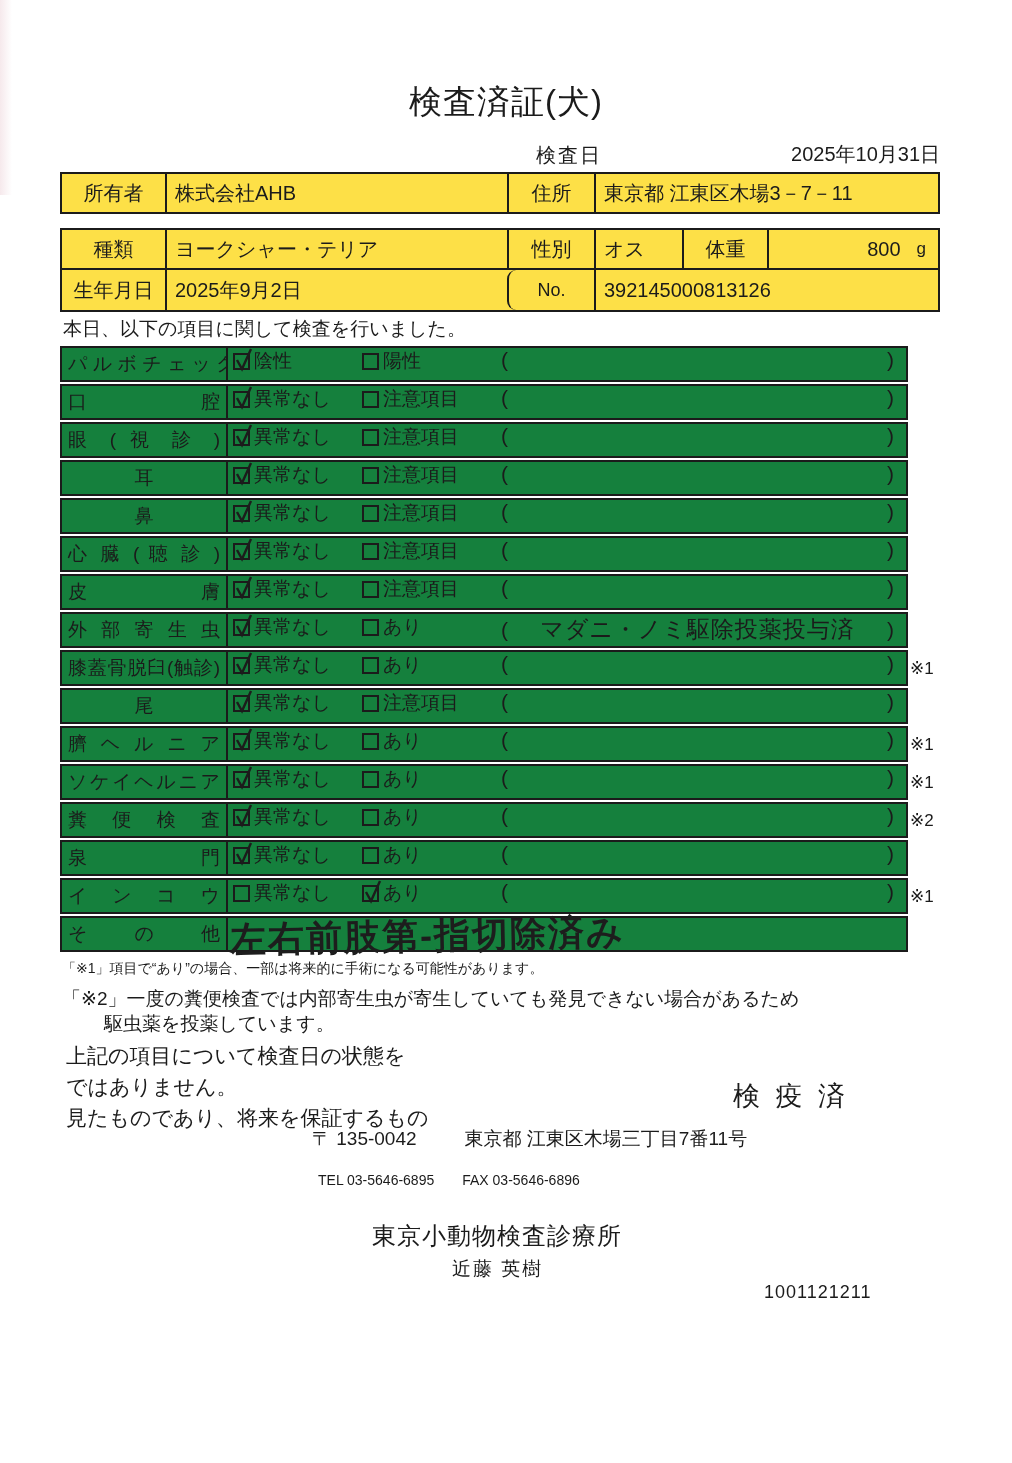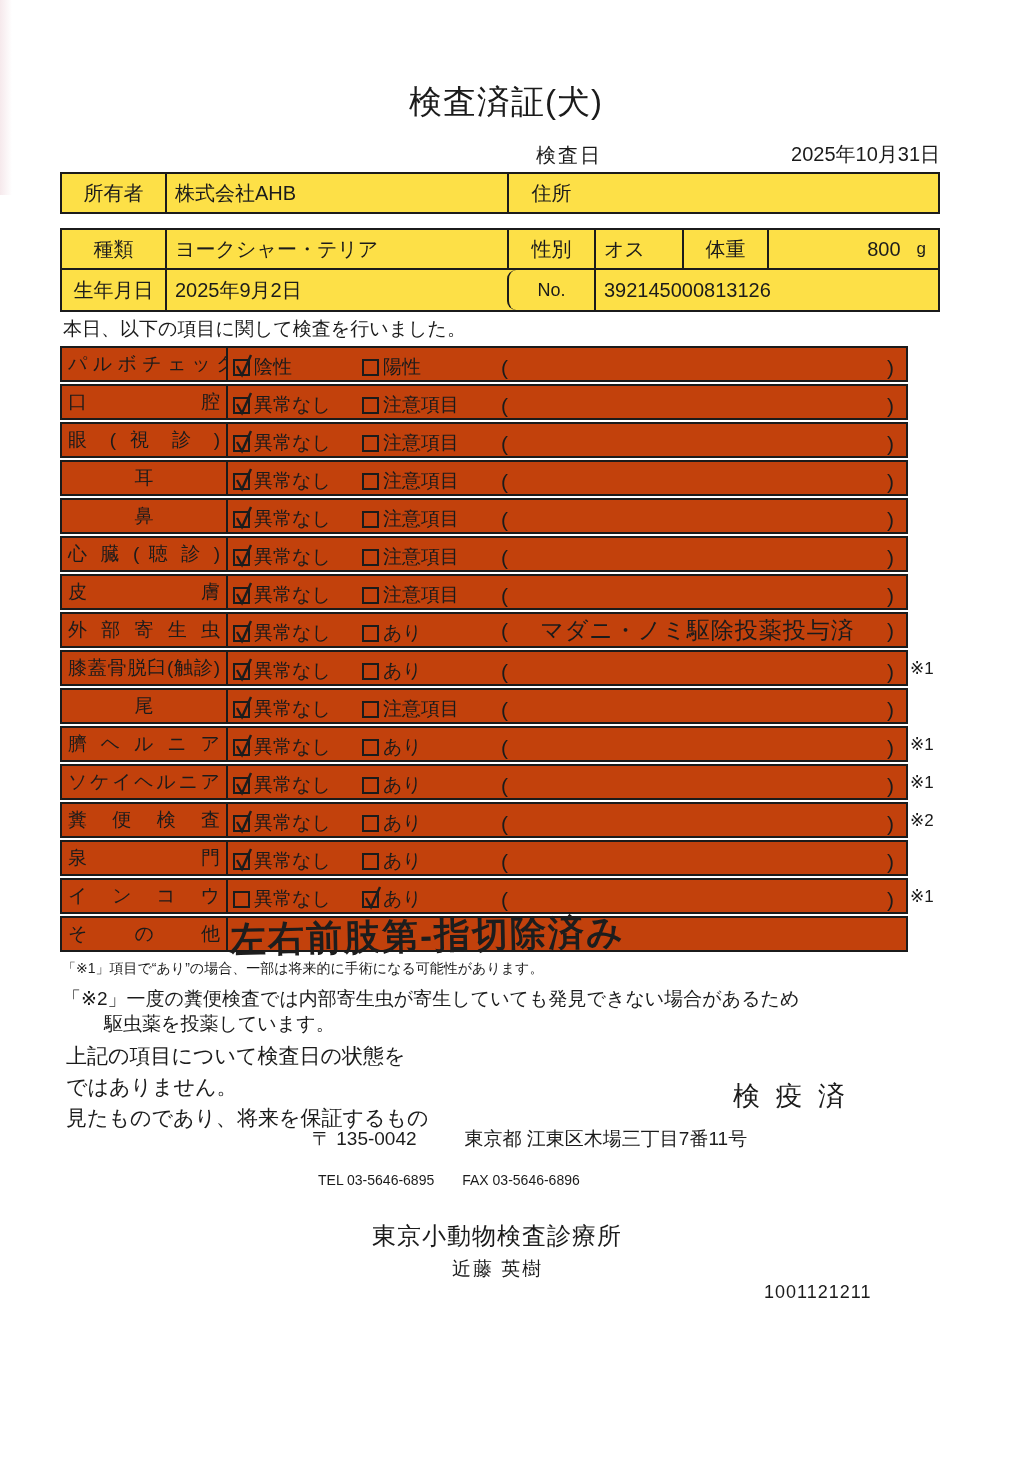--- a/index.html
+++ b/index.html
@@ -38,26 +38,26 @@
   #pet-row2 { grid-template-columns:103px 342px 87px 1fr; }
   #weight-value { justify-content:flex-end; gap:16px; padding-right:12px; }
   #weight-value .unit { font-size:17px; }
   #no-label { font-size:18px;border-radius:9px; }
 
   #intro-line { top:316px; left:63px; font-size:19px; }
 
   
   #exam-table { top:346px; left:60px; width:848px; }
   .erow { position:relative; width:848px; height:36px; margin-bottom:2px;
-    border:2px solid #1b1b1b; display:flex; align-items:stretch; background:#c2410c; }
+    border:2px solid #1b1b1b; display:flex; align-items:stretch; background:#15803d; }
   .elabel { width:166px; border-right:2px solid #1b1b1b; font-size:19px;
     display:block; line-height:32px; padding:0 6px; overflow:hidden; white-space:nowrap; }
   .elabel.j { text-align:justify; text-align-last:justify; }
   .elabel.c { text-align:center; text-align-last:center; }
-  .econtent { flex:1; display:flex; align-items:flex-end; padding-left:5px; position:relative; }
+  .econtent { flex:1; display:flex; align-items:flex-start; padding-left:5px; position:relative; }
   .opt { display:flex; align-items:center; gap:4px; }
   .opt .optlabel { font-size:19px; white-space:nowrap; }
   .o1 { width:129px; }
   .o2 { width:139px; }
   .cb { position:relative; width:17px; height:17px; border:2px solid #1b1b1b;
     flex:0 0 17px; display:inline-block; }
   .cb svg { display:none; position:absolute; left:-2px; top:-10px; }
   .cb.checked svg { display:block; }
   .paren { flex:1; display:flex; align-items:center; padding-right:12px; }
   .paren .po, .paren .pc { font-size:21px; color:#1b1b1b; }
@@ -93,20 +93,21 @@
 
   <div class="abs" id="doc-title">検査済証(犬)</div>
 
   <div class="abs" id="date-label">検査日</div>
   <div class="abs" id="date-value">2025年10月31日</div>
 
   <div class="abs hbox" id="owner-box">
     <div class="hcell lab">所有者</div>
     <div class="hcell bl">株式会社AHB</div>
     <div class="hcell lab bl">住所</div>
+    <div class="hcell bl">東京都 江東区木場3－7－11</div>
   </div>
 
   <div class="abs hbox" id="pet-box">
     <div class="prow" id="pet-row1">
       <div class="hcell lab">種類</div>
       <div class="hcell bl">ヨークシャー・テリア</div>
       <div class="hcell lab bl">性別</div>
       <div class="hcell bl">オス</div>
       <div class="hcell lab bl">体重</div>
       <div class="hcell bl" id="weight-value">

